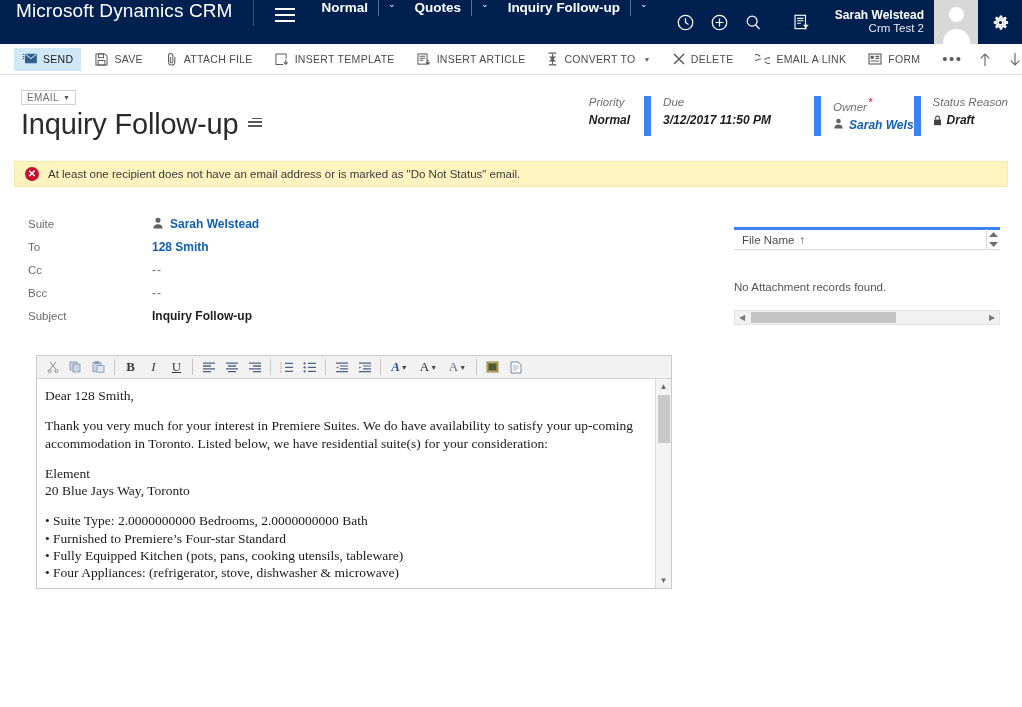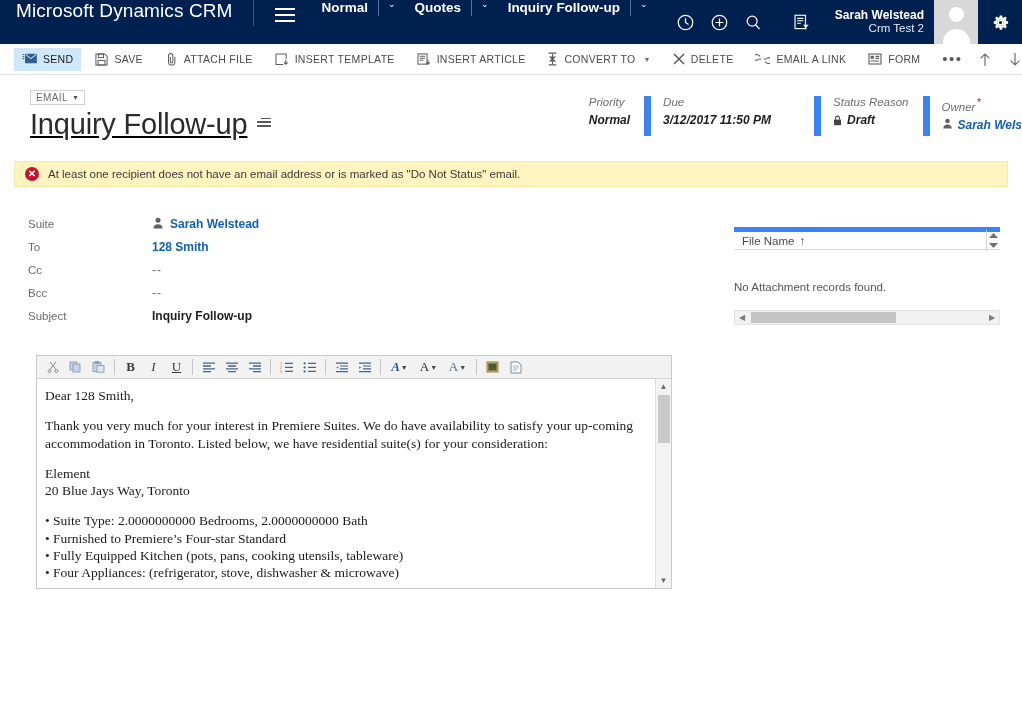--- a/index.html
+++ b/index.html
@@ -98,21 +98,21 @@
   }
   .cmd-right { margin-left:auto; display:flex; align-items:center; padding-right: 10px; gap: 2px;}
   .cmd-right .ci { width: 28px; height:24px; display:flex; align-items:center; justify-content:center; cursor:pointer; color:#6d6d6d;}
 
   
   .rec-header {
     display:flex; align-items:flex-start;
     padding: 12px 0 0 0; height: 78px;
     position: relative;
   }
-  .rec-title-col { padding-left: 30px; flex: 0 0 auto; text-decoration: underline; }
+  .rec-title-col { padding-left: 21px; flex: 0 0 auto; }
   .entity-pill {
     display:inline-flex; align-items:center; gap: 4px;
     border: 1px solid #cfcfcf; padding: 1px 5px;
     font-size: 10px; color: #6b6b6b; letter-spacing:.4px;
     cursor:pointer;
   }
   .entity-pill .caret { font-size:7px; color:#555; }
   .rec-title {
     font-size: 29px; font-weight: 300; color: #2b2b2b;
     margin-top: 4px; display:flex; align-items:center; gap:10px;
@@ -162,21 +162,21 @@
   .frow-value { font-size: 12px; color:#1e1e1e; display:flex; align-items:center; gap:6px;}
   .frow-value .lnk { color:#1160b7; font-weight:700; cursor:pointer; font-size:12px;}
   .frow-value .dash { color:#6b6b6b; font-size:12px; letter-spacing:1px;}
   .frow-value .subj { font-weight:700; color:#1e1e1e; font-size:12px;}
 
   
   .att-head { display:flex; align-items:center; height: 22px; }
   .att-title { font-size: 12px; font-weight:700; color:#2b2b2b;}
   .att-plus { margin-left:auto; color:#4a4a4a; cursor:pointer; display:flex;}
   .att-grid {
-    margin-top: 12px; border-top: 5px solid #3b82f6;
+    margin-top: 12px; border-top: 3px solid #3b82f6;
     border-bottom: 1px solid #d9d9d9; height: 23px;
     display:flex; align-items:center; position:relative; padding-left: 8px;
   }
   .att-colhead { font-size: 11.5px; color:#4a4a4a; display:flex; align-items:center; gap:5px;}
   .att-spin {
     margin-left:auto; width: 14px; height: 21px; display:flex; flex-direction:column;
     align-items:center; justify-content:center; gap: 3px; border-left:1px solid #d9d9d9;
     cursor:pointer; color:#6f6f6f;
   }
   .att-empty { font-size: 11.5px; color:#555; margin-top: 31px;}
@@ -429,47 +429,47 @@
     <div class="hdr-field">
       <div class="hdr-label">Priority</div>
       <div class="hdr-value">Normal</div>
     </div>
 
     <div class="hdr-field" style="min-width:170px;">
       <div class="hdr-label">Due</div>
       <div class="hdr-value">3/12/2017   11:50 PM</div>
     </div>
 
+    <div class="hdr-field" style="padding-right:0;">
+      <div class="hdr-label">
+        <span>Owner</span><span class="req">*</span>
+      </div>
+      <div class="hdr-value link">
+        <span>
+          <svg width="11" height="11" viewBox="0 0 12 12" fill="#616161">
+            <circle cx="6" cy="3.3" r="2.5"></circle>
+              <path d="M1.4 11.4c0-2.6 2-4.2 4.6-4.2s4.6 1.6 4.6 4.2z"></path>
+          </svg>
+        </span>
+        <span>Sarah Wels</span>
+      </div>
+    </div>
+
     <div class="hdr-field" style="min-width:100px;">
       <div class="hdr-label">Status Reason</div>
       <div class="hdr-value">
         <span class="lock-icon">
           <svg width="9" height="11" viewBox="0 0 9 11" fill="none" stroke="#444" stroke-width="1.1">
             <rect x="1" y="4.6" width="7" height="5.6" fill="#444" stroke="none"></rect>
             <path d="M2.6 4.6V3a1.9 1.9 0 013.8 0v1.6"></path>
           </svg>
         </span>
         <span>Draft</span>
       </div>
     </div>
-
-    <div class="hdr-field" style="padding-right:0;">
-      <div class="hdr-label">
-        <span>Owner</span><span class="req">*</span>
-      </div>
-      <div class="hdr-value link">
-        <span>
-          <svg width="11" height="11" viewBox="0 0 12 12" fill="#616161">
-            <circle cx="6" cy="3.3" r="2.5"></circle>
-              <path d="M1.4 11.4c0-2.6 2-4.2 4.6-4.2s4.6 1.6 4.6 4.2z"></path>
-          </svg>
-        </span>
-        <span>Sarah Wels</span>
-      </div>
-    </div>
   </div>
 </div>
 
 <div class="notif">
   <span class="notif-icon">✕</span>
   <span class="notif-text">At least one recipient does not have an email address or is marked as "Do Not Status" email.</span>
 </div>
 
 <div class="bodywrap">
 

